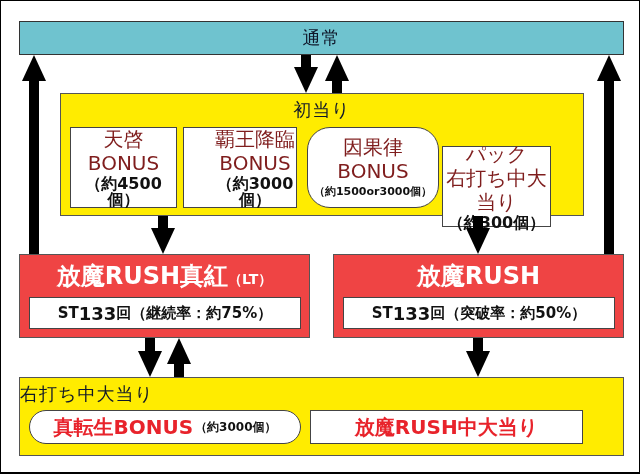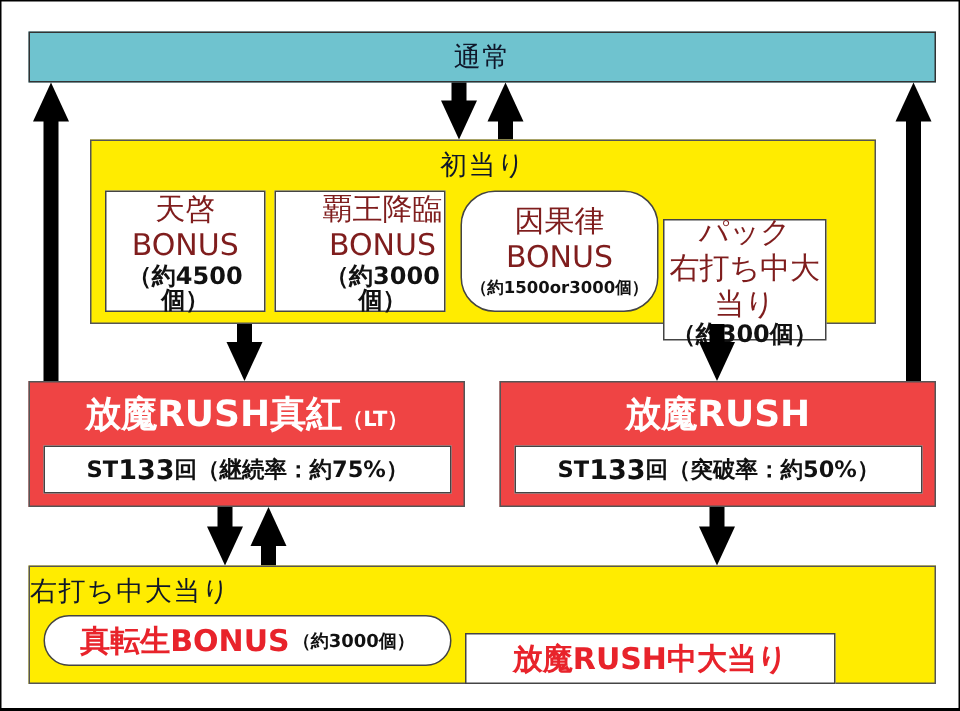--- a/index.html
+++ b/index.html
@@ -124,15 +124,15 @@
   <div class="head-down" style="left:466px; top:351px;"></div>
 </div>
 
 <div class="abs box-yellow" style="left:19px; top:377px; width:605px; height:79px;">
   <div class="abs title-black" style="left:0; top:4px; width:100%; text-align:left;">右打ち中大当り</div>
 </div>
 <div class="abs box-white bottom-item" style="left:29px; top:410px; width:272px; height:34px;border-radius:17px;">
   <span class="main">真転生BONUS</span>
     <span class="sub">（約3000個）</span>
 </div>
-<div class="abs box-white bottom-item" style="left:310px; top:410px; width:247px; height:34px;margin-top:12px;">
+<div class="abs box-white bottom-item" style="left:310px; top:410px; width:273px; height:34px;">
   <span class="main">放魔RUSH中大当り</span>
 </div>
 
 </body></html>

